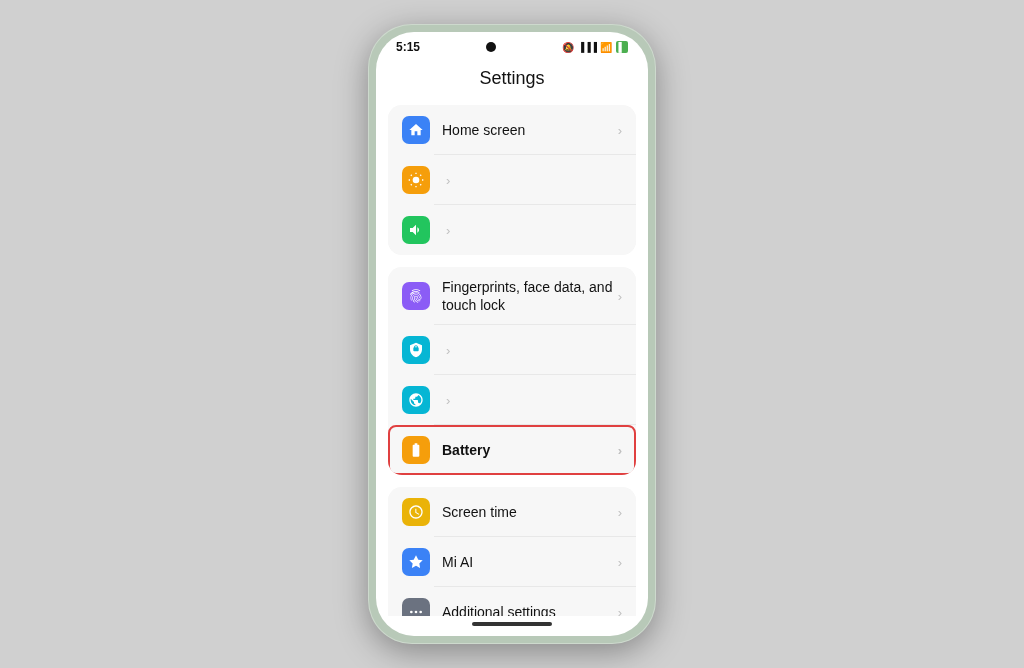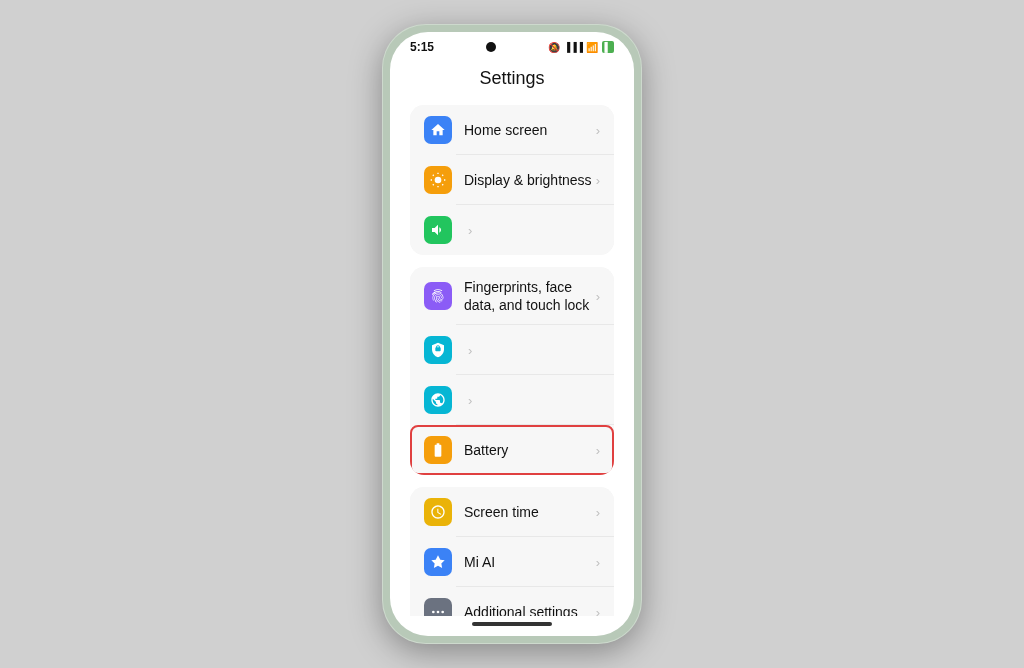--- a/index.html
+++ b/index.html
@@ -6,21 +6,21 @@
     body {
       background: #d0d0d0;
       display: flex;
       justify-content: center;
       align-items: center;
       min-height: 100vh;
       font-family: -apple-system, 'Helvetica Neue', Arial, sans-serif;
     }
 
     .phone-outer {
-      width: 260px;
+      width: 288px;
       height: 620px;
       background: #b8c9b8;
       border-radius: 44px;
       padding: 8px;
       box-shadow: 0 8px 32px rgba(0,0,0,0.35), inset 0 0 0 1px rgba(255,255,255,0.3);
       position: relative;
     }
 
     .phone-inner {
       width: 100%;
@@ -61,21 +61,21 @@
       width: 10px;
       height: 10px;
       background: #111;
       border-radius: 50%;
     }
 
     
     .settings-content {
       flex: 1;
       overflow-y: auto;
-      padding: 0 8px 20px;
+      padding: 0 0 20px;
     }
 
     .settings-title {
       text-align: center;
       font-size: 18px;
       font-weight: 500;
       color: #111;
       padding: 10px 0 16px;
     }
 
@@ -104,20 +104,21 @@
       right: 0;
       height: 1px;
       background: #e8e8e8;
     }
 
     .menu-item.highlighted {
       outline: 2px solid #e04040;
       outline-offset: -2px;
       border-radius: 8px;
       z-index: 1;
+      font-weight: bold;
     }
 
     .menu-icon {
       width: 28px;
       height: 28px;
       border-radius: 7px;
       display: flex;
       align-items: center;
       justify-content: center;
       margin-right: 12px;
@@ -197,21 +198,20 @@
           <span class="menu-label">Home screen</span>
           <span class="menu-chevron">›</span>
         </div>
         <div class="menu-item">
           <div class="menu-icon icon-orange">
             <svg viewBox="0 0 24 24" fill="white">
                 <circle cx="12" cy="12" r="5"></circle>
                 <path d="M12 1v2M12 21v2M4.22 4.22l1.42 1.42M18.36 18.36l1.42 1.42M1 12h2M21 12h2M4.22 19.78l1.42-1.42M18.36 5.64l1.42-1.42" stroke="white" stroke-width="2" fill="none"></path>
               </svg>
           </div>
-          <span class="menu-label">Display &amp; brightness</span>
           <span class="menu-chevron">›</span>
         </div>
         <div class="menu-item">
           <div class="menu-icon icon-green">
             <svg viewBox="0 0 24 24" fill="white">
                 <path d="M3 9v6h4l5 5V4L7 9H3zm13.5 3c0-1.77-1.02-3.29-2.5-4.03v8.05c1.48-.73 2.5-2.25 2.5-4.02z"></path>
               </svg>
           </div>
           <span class="menu-chevron">›</span>
         </div>

